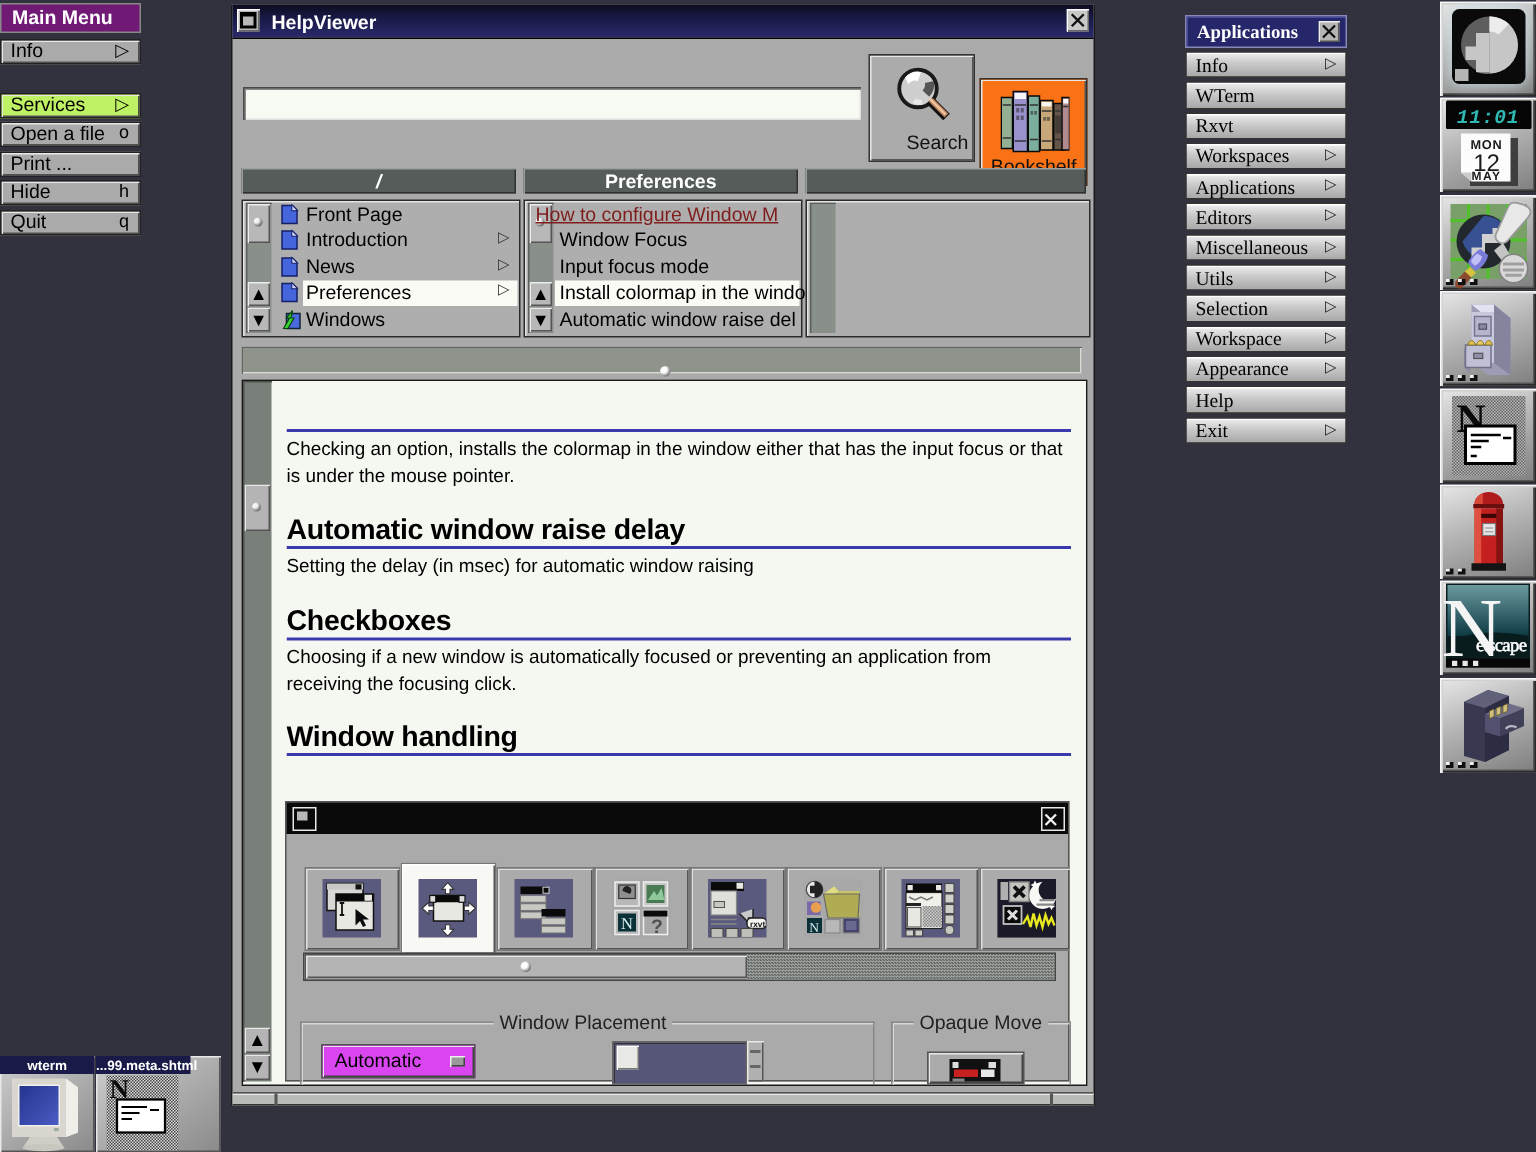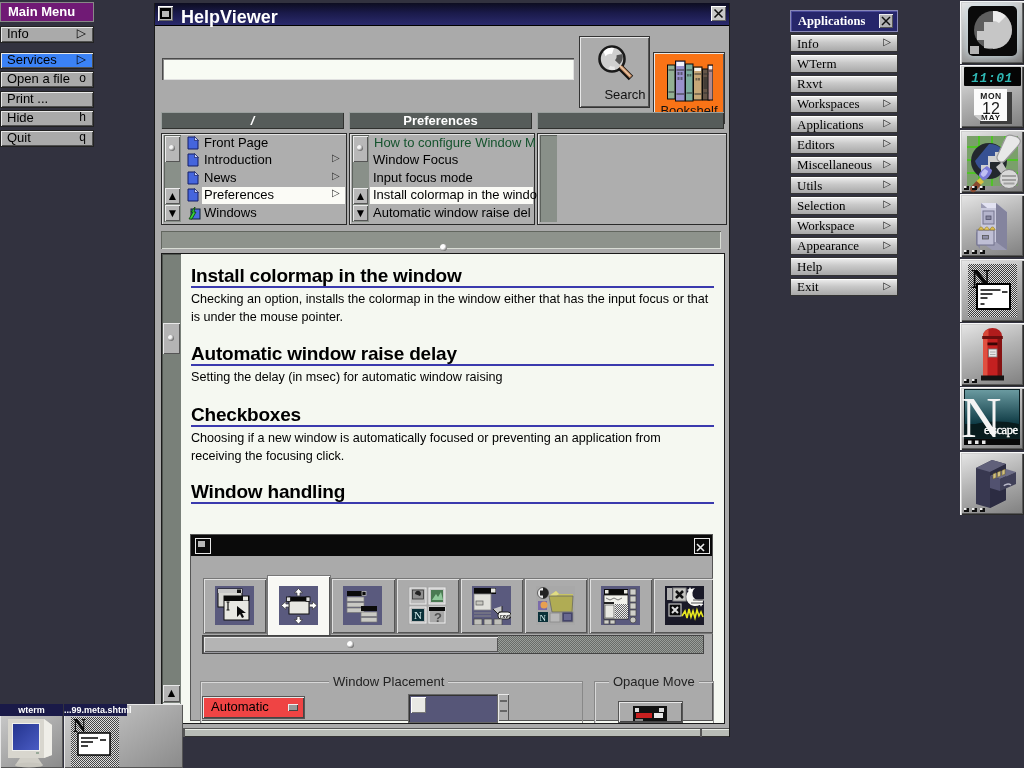--- a/index.html
+++ b/index.html
@@ -9,21 +9,21 @@
 <body>
 
 <div class="abs" id="mainmenu" style="left:0;top:2px;width:94px;">
     <div style="position:relative;height:17.5px;background:#701a75;border:1px solid #888;">
       <span style="position:absolute;left:7px;top:1px;color:#fff;font-weight:bold;font-size:13px;">Main Menu</span>
     </div>
     <div style="position:relative;height:15px;margin-top:4.5px;background:#aaa;box-shadow:inset 1px 1px 0 #e8e8e8, inset -1px -1px 0 #505050;border:1px solid #222;">
       <span style="position:absolute;left:6px;top:-1px;font-size:13px;color:#000;">Info</span>
       <span style="position:absolute;right:7px;top:-1px;font-size:12px;color:#000;">▷</span>
     </div>
-    <div style="position:relative;height:15px;margin-top:9px;background:#3b82f6;box-shadow:inset 1px 1px 0 #e8e8e8, inset -1px -1px 0 #505050;border:1px solid #222;">
+    <div style="position:relative;height:15px;margin-top:19px;background:#bef264;box-shadow:inset 1px 1px 0 #e8e8e8, inset -1px -1px 0 #505050;border:1px solid #222;">
       <span style="position:absolute;left:6px;top:-1px;font-size:13px;color:#000;">Services</span>
       <span style="position:absolute;right:7px;top:-1px;font-size:12px;color:#000;">▷</span>
     </div>
     <div style="position:relative;height:15px;margin-top:2.4px;background:#aaa;box-shadow:inset 1px 1px 0 #e8e8e8, inset -1px -1px 0 #505050;border:1px solid #222;">
       <span style="position:absolute;left:6px;top:-1px;font-size:13px;color:#000;">Open a file</span>
       <span style="position:absolute;right:7px;top:-1px;font-size:12px;color:#000;">o</span>
     </div>
     <div style="position:relative;height:15px;margin-top:2.4px;background:#aaa;box-shadow:inset 1px 1px 0 #e8e8e8, inset -1px -1px 0 #505050;border:1px solid #222;">
       <span style="position:absolute;left:6px;top:-1px;font-size:13px;color:#000;">Print ...</span>
       <span style="position:absolute;right:7px;top:-1px;font-size:12px;color:#000;"></span>
@@ -38,21 +38,21 @@
     </div>
   </div>
 
 <div class="abs" id="helpwin" style="left:154px;top:3px;width:576px;height:734px;background:#aaaaaa;border-left:1px solid #1a1a1a;border-right:1px solid #1a1a1a;border-bottom:1px solid #1a1a1a;box-sizing:border-box;">
 
   <div class="abs" style="left:0;top:0;width:574px;height:22px;background:linear-gradient(180deg,#0d0d20 0%,#1a1a4a 45%,#2a2a6c 100%);border-bottom:1px solid #000;">
     <div class="abs" style="left:3px;top:3px;width:15px;height:15px;background:#b8b8b8;box-shadow:inset 1px 1px 0 #fff, inset -1px -1px 0 #666;">
       <div class="abs" style="left:2px;top:2px;width:11px;height:11px;background:#000;"></div>
       <div class="abs" style="left:4px;top:5px;width:7px;height:6px;background:#b8b8b8;"></div>
     </div>
-    <div class="abs" style="left:26px;top:3.5px;color:#fff;font-size:18px;font-weight:bold;">HelpViewer</div>
+    <div class="abs" style="left:26px;top:3.5px;color:#fff;font-size:13px;font-weight:bold;">HelpViewer</div>
     <div class="abs" style="left:556px;top:3px;width:15px;height:15px;background:#c8c8c8;box-shadow:inset 1px 1px 0 #fff, inset -1px -1px 0 #666;">
       <svg width="15" height="15">
           <path d="M3.5 3.5 L11.5 11.5 M11.5 3.5 L3.5 11.5" stroke="#111" stroke-width="1.6"></path>
         </svg>
     </div>
   </div>
 
   <div class="abs" style="left:7px;top:55px;width:412px;height:22px;background:#f8fbf4;box-shadow:inset 1px 1px 0 #4a4a4a, inset 2px 2px 0 #8a8a8a, inset -1px -1px 0 #e0e0e0;"></div>
 
   <div class="abs bevel" style="left:424px;top:33px;width:69px;height:70px;background:#ababab;border:1px solid #333;">
@@ -147,21 +147,21 @@
         <div style="position:absolute;left:42px;top:70.6px;font-size:13px;color:#000;white-space:nowrap;">Windows</div>
       </div>
       <div class="abs" style="left:194px;top:130px;width:184px;height:90px;background:#aeaeae;border:1px solid #2a2a2a;box-shadow:inset 1px 1px 0 #e4e4e4;">
         <div style="position:absolute;left:2px;top:1px;width:17px;height:87px;background:#899089;box-shadow:inset 1px 1px 0 #5c615c;">
           <div style="position:absolute;left:1px;top:1px;width:15px;height:26px;background:#b8b8b8;box-shadow:inset 1px 1px 0 #ececec, inset -1px -1px 0 #555;">
             <div style="position:absolute;left:4px;top:9px;width:6px;height:6px;border-radius:50%;background:radial-gradient(circle at 32% 32%,#f4f4f4 0 26%,#6a6a6a 72%);"></div>
           </div>
           <div style="position:absolute;left:1px;top:53px;width:15px;height:16px;background:#b8b8b8;box-shadow:inset 1px 1px 0 #ececec, inset -1px -1px 0 #555;text-align:center;font-size:12px;line-height:16px;color:#000;">▲</div>
           <div style="position:absolute;left:1px;top:70px;width:15px;height:16px;background:#b8b8b8;box-shadow:inset 1px 1px 0 #ececec, inset -1px -1px 0 #555;text-align:center;font-size:12px;line-height:16px;color:#000;">▼</div>
         </div>
-        <div style="position:absolute;left:24px;top:1px;font-size:13px;color:#14532d;white-space:nowrap;">How to configure Window M</div>
+        <div style="position:absolute;left:7px;top:1px;font-size:13px;color:#7f1d1d;white-space:nowrap;text-decoration:underline;">How to configure Window M</div>
         <div style="position:absolute;left:23px;top:18.4px;font-size:13px;color:#000;white-space:nowrap;">Window Focus</div>
         <div style="position:absolute;left:23px;top:35.8px;font-size:13px;color:#000;white-space:nowrap;">Input focus mode</div>
         <div style="position:absolute;left:20px;top:52.699999999999996px;width:163px;height:17px;background:#fbfbf6;"></div>
         <div style="position:absolute;left:23px;top:53.199999999999996px;font-size:13px;color:#000;white-space:nowrap;">Install colormap in the windo</div>
         <div style="position:absolute;left:23px;top:70.6px;font-size:13px;color:#000;white-space:nowrap;">Automatic window raise del</div>
       </div>
       <div class="abs" style="left:382px;top:130px;width:188px;height:90px;background:#aeaeae;border:1px solid #2a2a2a;box-shadow:inset 1px 1px 0 #e4e4e4;">
         <div style="position:absolute;left:2px;top:1px;width:17px;height:87px;background:#899089;box-shadow:inset 1px 1px 0 #5c615c;"></div>
       </div>
     </div>
@@ -174,21 +174,20 @@
   <div id="contentarea">
       <div class="abs" style="left:6px;top:250px;width:562px;height:469px;background:#f5f8f1;border:1px solid #1a1a1a;"></div>
       <div class="abs" style="left:7px;top:251px;width:19px;height:467px;background:#798079;box-shadow:inset 1px 1px 0 #4f544f;">
         <div class="abs" style="left:1px;top:69px;width:17px;height:31px;background:#b4b4b4;box-shadow:inset 1px 1px 0 #e8e8e8, inset -1px -1px 0 #555;">
           <div class="abs" style="left:5px;top:12px;width:6px;height:6px;border-radius:50%;background:radial-gradient(circle at 32% 32%,#f4f4f4 0 26%,#6a6a6a 72%);"></div>
         </div>
         <div class="abs" style="left:1px;top:431px;width:17px;height:17px;background:#b4b4b4;box-shadow:inset 1px 1px 0 #e8e8e8, inset -1px -1px 0 #555;text-align:center;font-size:12.5px;line-height:17px;color:#000;">▲</div>
         <div class="abs" style="left:1px;top:449px;width:17px;height:17px;background:#b4b4b4;box-shadow:inset 1px 1px 0 #e8e8e8, inset -1px -1px 0 #555;text-align:center;font-size:12.5px;line-height:17px;color:#000;">▼</div>
       </div>
       <div class="abs" style="left:36px;top:251px;width:530px;height:467px;overflow:hidden;color:#000;">
-        <div class="abs" style="left:0;top:11px;font-size:19px;font-weight:bold;letter-spacing:-0.2px;">Install colormap in the window</div>
         <div class="abs" style="left:0;top:32px;width:523px;height:1.5px;background:#3a3aae;"></div>
         <div class="abs" style="left:0;top:36px;width:520px;font-size:12.6px;line-height:18.3px;">Checking an option, installs the colormap in the window either that has the input focus or that is under the mouse pointer.</div>
         <div class="abs" style="left:0;top:89px;font-size:19px;font-weight:bold;letter-spacing:-0.2px;">Automatic window raise delay</div>
         <div class="abs" style="left:0;top:110px;width:523px;height:1.5px;background:#3a3aae;"></div>
         <div class="abs" style="left:0;top:114px;width:520px;font-size:12.6px;line-height:18.3px;">Setting the delay (in msec) for automatic window raising</div>
         <div class="abs" style="left:0;top:150px;font-size:19px;font-weight:bold;letter-spacing:-0.2px;">Checkboxes</div>
         <div class="abs" style="left:0;top:171px;width:523px;height:1.5px;background:#3a3aae;"></div>
         <div class="abs" style="left:0;top:175px;width:520px;font-size:12.6px;line-height:18.3px;">Choosing if a new window is automatically focused or preventing an application from receiving the focusing click.</div>
         <div class="abs" style="left:0;top:227px;font-size:19px;font-weight:bold;letter-spacing:-0.2px;">Window handling</div>
         <div class="abs" style="left:0;top:248px;width:523px;height:1.5px;background:#3a3aae;"></div>
@@ -338,21 +337,21 @@
               <path d="M28 14 h10 M26 17 h12" stroke="#888" stroke-width="1.5"></path>
             </svg></div>
         </div>
         <div class="abs" style="left:11px;top:100px;width:500px;height:17px;background:#9a9aa0;box-shadow:inset 1px 1px 0 #555;border:1px solid #444;">
           <div class="abs" style="left:295px;top:0;width:205px;height:17px;background-image:repeating-conic-gradient(#686c68 0% 25%, #9a9e9a 0% 50%);background-size:2px 2px;"></div>
           <div class="abs" style="left:1px;top:1px;width:294px;height:15px;background:#b4b4b4;box-shadow:inset 1px 1px 0 #e8e8e8, inset -1px -1px 0 #555;"></div>
           <div class="abs" style="left:144px;top:5px;width:7px;height:7px;border-radius:50%;background:radial-gradient(circle at 35% 35%,#fff 0 32%,#666 75%);"></div>
         </div>
         <div class="abs" style="left:9px;top:146px;width:381px;height:41px;border:1.5px solid #888;border-bottom:none;box-shadow:inset 1px 1px 0 #d8d8d8;"></div>
         <div class="abs" style="left:138px;top:139px;background:#aaaaaa;padding:0 4px;font-size:13px;color:#222;">Window Placement</div>
-        <div class="abs" style="left:11px;top:161px;width:101px;height:21px;background:#ef4444;box-shadow:inset 1px 1px 0 #e8e8e8, inset -1px -1px 0 #444;border:1px solid #555;text-align:center;">
+        <div class="abs" style="left:23px;top:161px;width:101px;height:21px;background:#d946ef;box-shadow:inset 1px 1px 0 #e8e8e8, inset -1px -1px 0 #444;border:1px solid #555;text-align:center;">
           <span style="position:absolute;left:8px;top:2px;font-size:13px;">Automatic</span>
           <span style="position:absolute;right:6px;top:7px;width:10px;height:7px;background:#999;box-shadow:inset 1px 1px 0 #eee, inset -1px -1px 0 #444;"></span>
         </div>
         <div class="abs" style="left:217px;top:159px;width:88px;height:27px;background:#565678;box-shadow:inset 1px 1px 0 #333;border:1px solid #666;">
           <div class="abs" style="left:2px;top:2px;width:15px;height:16px;background:#e8e8e4;box-shadow:inset 1px 1px 0 #fff, inset -1px -1px 0 #777;"></div>
         </div>
         <div class="abs" style="left:307px;top:159px;width:11px;height:27px;background:#b0b0b0;box-shadow:inset 1px 1px 0 #e8e8e8, inset -1px -1px 0 #555;">
           <div class="abs" style="left:2px;top:6px;width:7px;height:2px;background:#666;"></div>
           <div class="abs" style="left:2px;top:16px;width:7px;height:2px;background:#666;"></div>
         </div>
@@ -595,21 +594,21 @@
             <linearGradient id="scr" x1="0" y1="0" x2="1" y2="1">
               <stop offset="0" stop-color="#24348e"></stop>
               <stop offset="1" stop-color="#4a5cc4"></stop>
             </linearGradient>
           </defs>
           <rect x="36" y="36" width="3" height="2" fill="#9a9"></rect>
           <path d="M20 42 h18 l4 6 h-26 z" fill="#d0cec6"></path>
           <ellipse cx="29" cy="49" rx="14" ry="2.5" fill="#c8c6be"></ellipse>
         </svg></div>
     </div>
-    <div class="abs" style="left:64px;top:704px;width:83px;height:64px;background:linear-gradient(145deg,#cfcfcf,#8a8a8a);box-shadow:inset 1px 1px 0 #e8e8e8, inset -1px -1px 0 #555;padding-left:36px;">
+    <div class="abs" style="left:64px;top:704px;width:83px;height:64px;background:linear-gradient(145deg,#cfcfcf,#8a8a8a);box-shadow:inset 1px 1px 0 #e8e8e8, inset -1px -1px 0 #555;">
       <div class="abs" style="left:0;top:0;width:63px;height:12px;background:#1a1a48;color:#fff;font-size:9px;text-align:center;line-height:12px;font-weight:bold;">...99.meta.shtml</div>
       <div class="abs" style="left:0;top:12px;"><svg width="63" height="52" viewBox="0 0 63 52">
           <defs>
             <pattern id="dith2" width="2" height="2" patternUnits="userSpaceOnUse">
               <rect width="2" height="2" fill="#ddd"></rect>
               <rect x="0" y="0" width="1" height="1" fill="#444"></rect>
               <rect x="1" y="1" width="1" height="1" fill="#444"></rect>
             </pattern>
           </defs>
           <rect x="7" y="1" width="48" height="50" fill="url(#dith2)"></rect>

